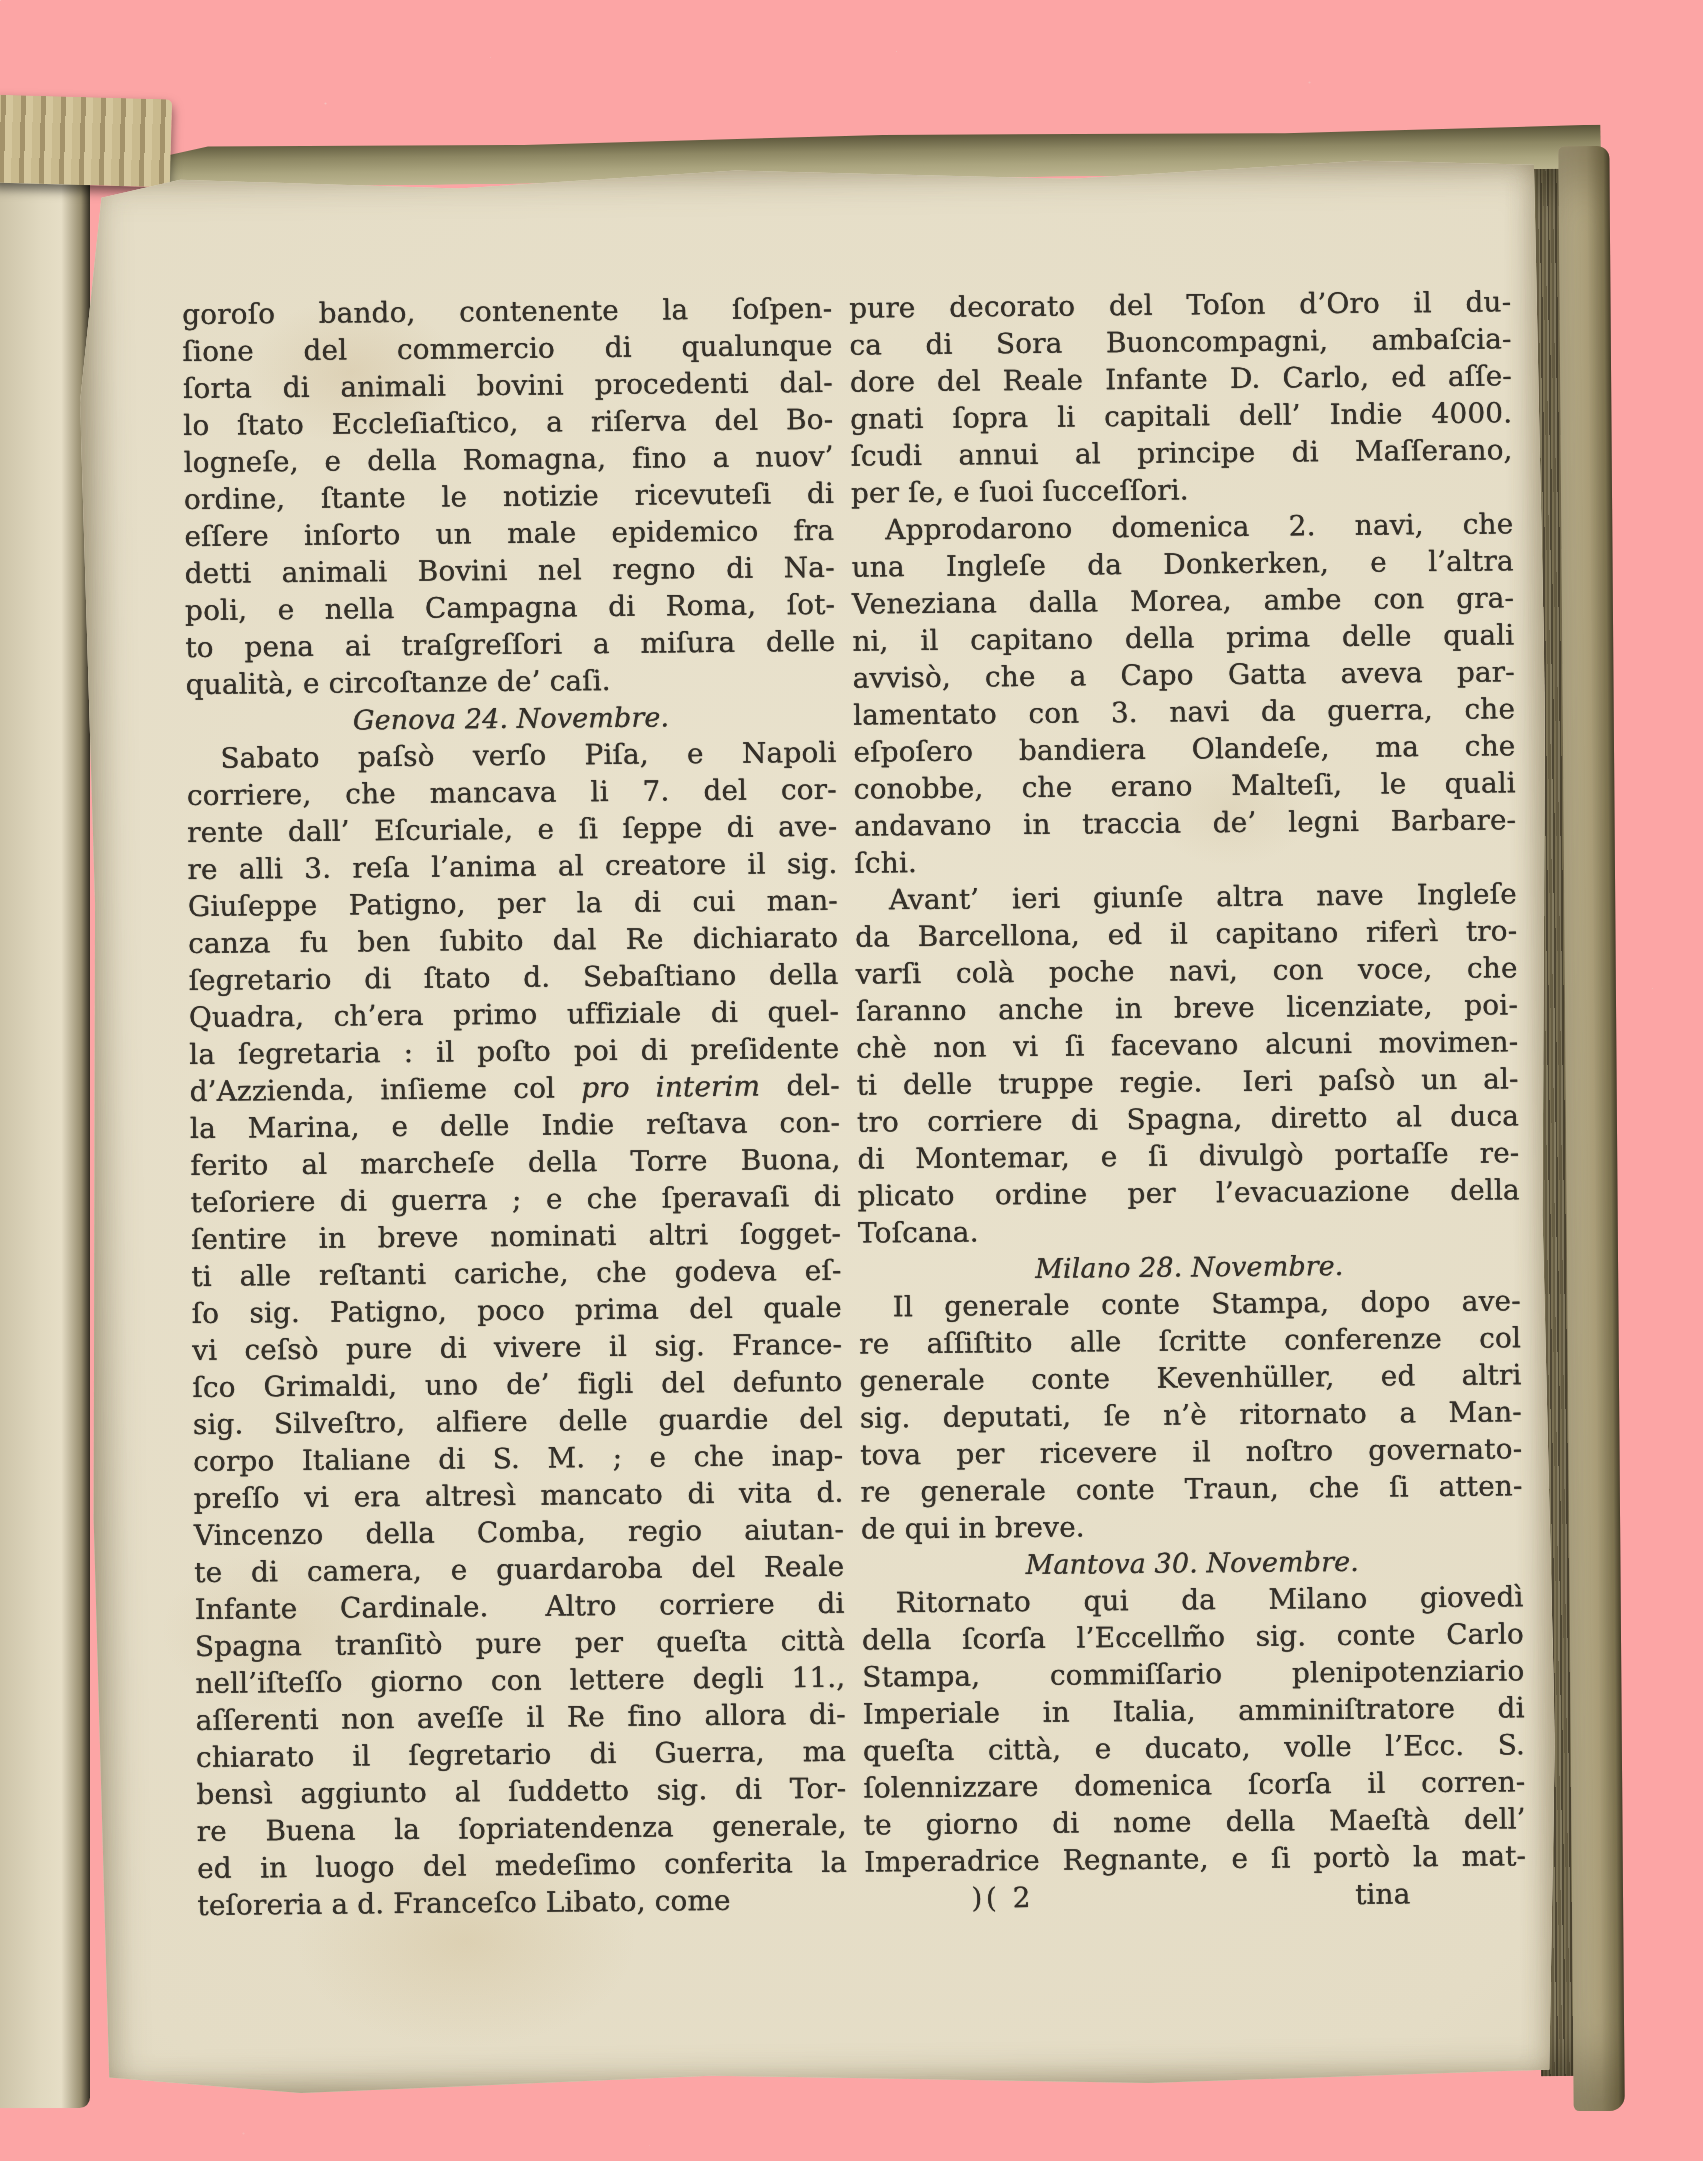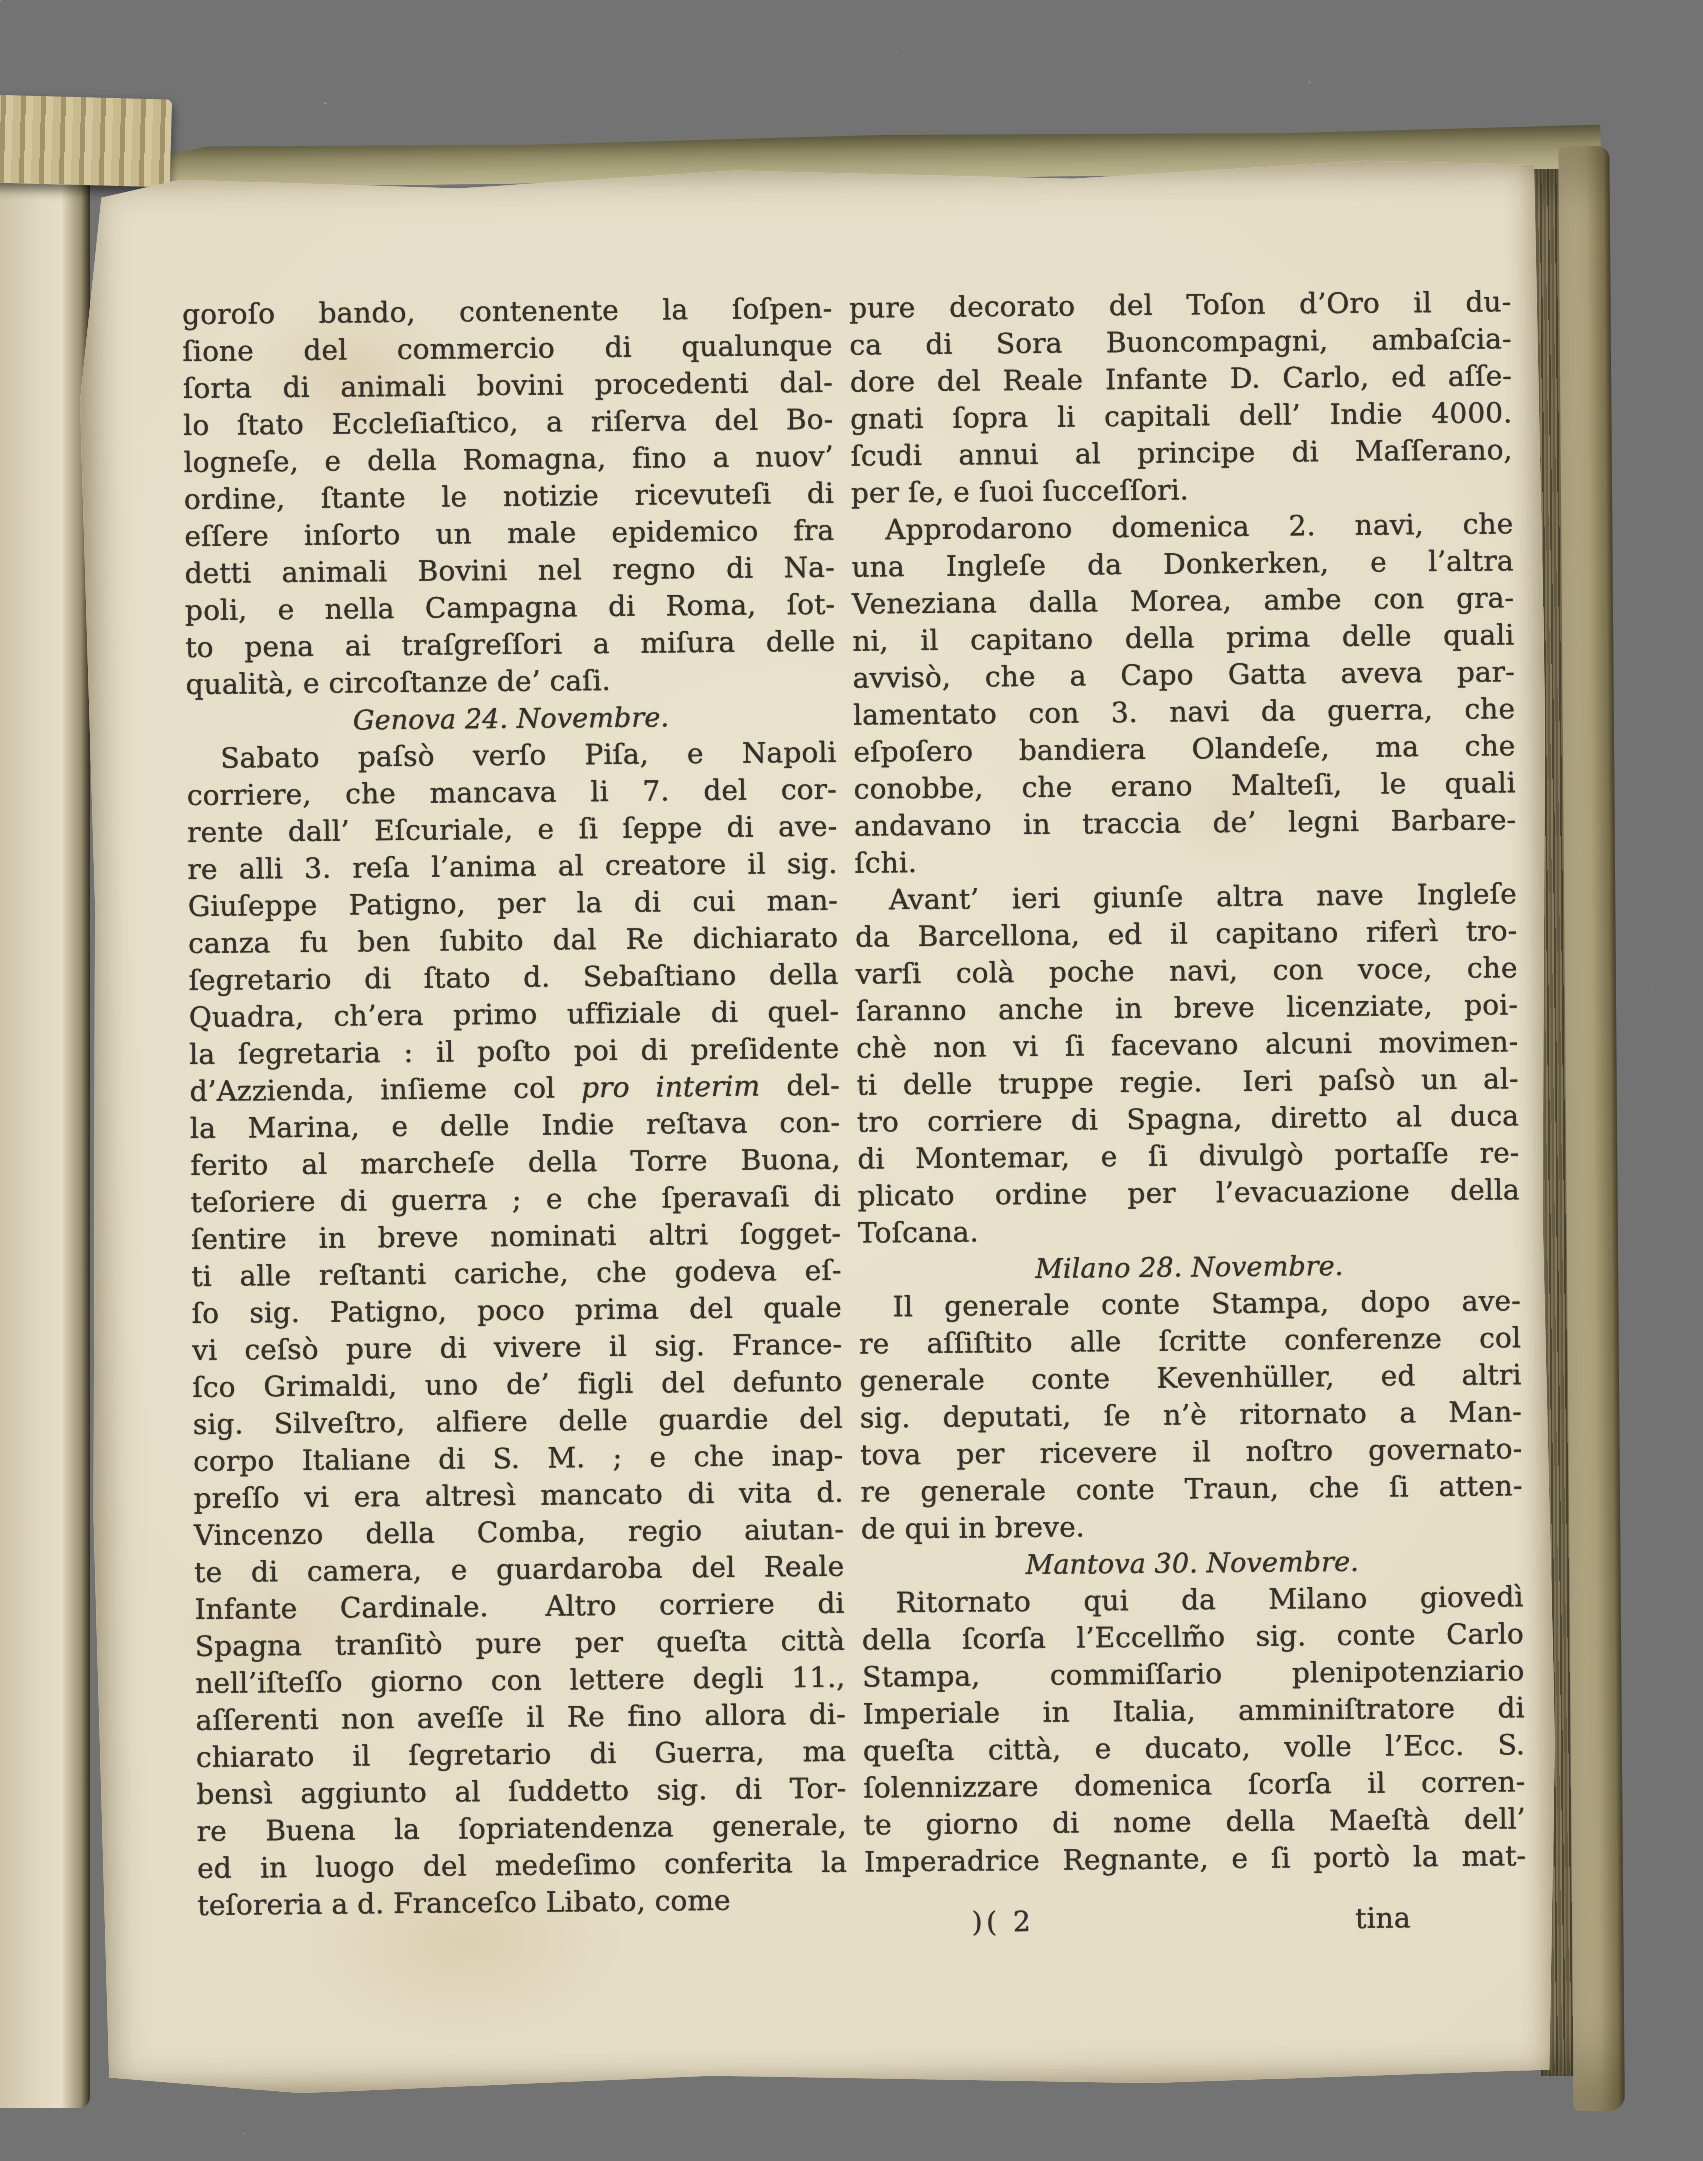--- a/index.html
+++ b/index.html
@@ -1,17 +1,17 @@
 <!DOCTYPE html>
 <html style="font-size:9.3px"><head>
 <meta charset="utf-8">
 <style>
   html,body{margin:0;padding:0;background:#0b0a08;}
   .scene{position:relative;width:1704px;height:2161px;overflow:hidden;
-         background:#737373;font-family:"DejaVu Serif", serif;}
+         background:#fca5a5;font-family:"DejaVu Serif", serif;}
   .dust{position:absolute;top:0;left:0;width:1.2px;height:1.2px;border-radius:50%;
         background:rgba(235,233,224,.45);
         box-shadow:325px 103px 0 0.6px rgba(235,233,224,.40),
                    490px 57px 0 0 rgba(235,233,224,.30),
                    633px 190px 0 0.6px rgba(235,233,224,.45),
                    896px 51px 0 0 rgba(235,233,224,.35),
                    1309px 82px 0 0.6px rgba(235,233,224,.30),
                    1040px 371px 0 0 rgba(235,233,224,.25),
                    1429px 556px 0 0.6px rgba(235,233,224,.30),
                    1652px 988px 0 0 rgba(235,233,224,.35),
@@ -56,21 +56,21 @@
         letter-spacing:0.1px;}
   .col-left{left:103px;width:650px;}
   .col-right{left:770px;width:662px;}
   .line{height:37px;white-space:normal;}
   .line.j{text-align:justify;text-align-last:justify;}
   .line.ji{text-align:justify;text-align-last:justify;text-indent:34px;}
   .line.e{text-align:left;}
   .line.h{text-align:center;font-style:italic;font-size:27px;}
   .line.f{display:flex;align-items:baseline;}
   .line.f .sig{margin-left:107px;letter-spacing:3.5px;}
-  .line.f .catch{margin-left:auto;margin-right:116px;margin-top:24px;}
+  .line.f .catch{margin-left:auto;margin-right:116px;}
 </style>
 </head>
 <body>
 
 <div class="scene">
   <div class="dust"></div>
   <div class="prev-page"></div>
   <div class="top-edge"></div>
   <div class="binding-tape"></div>
   <div class="fore-edge"></div>

